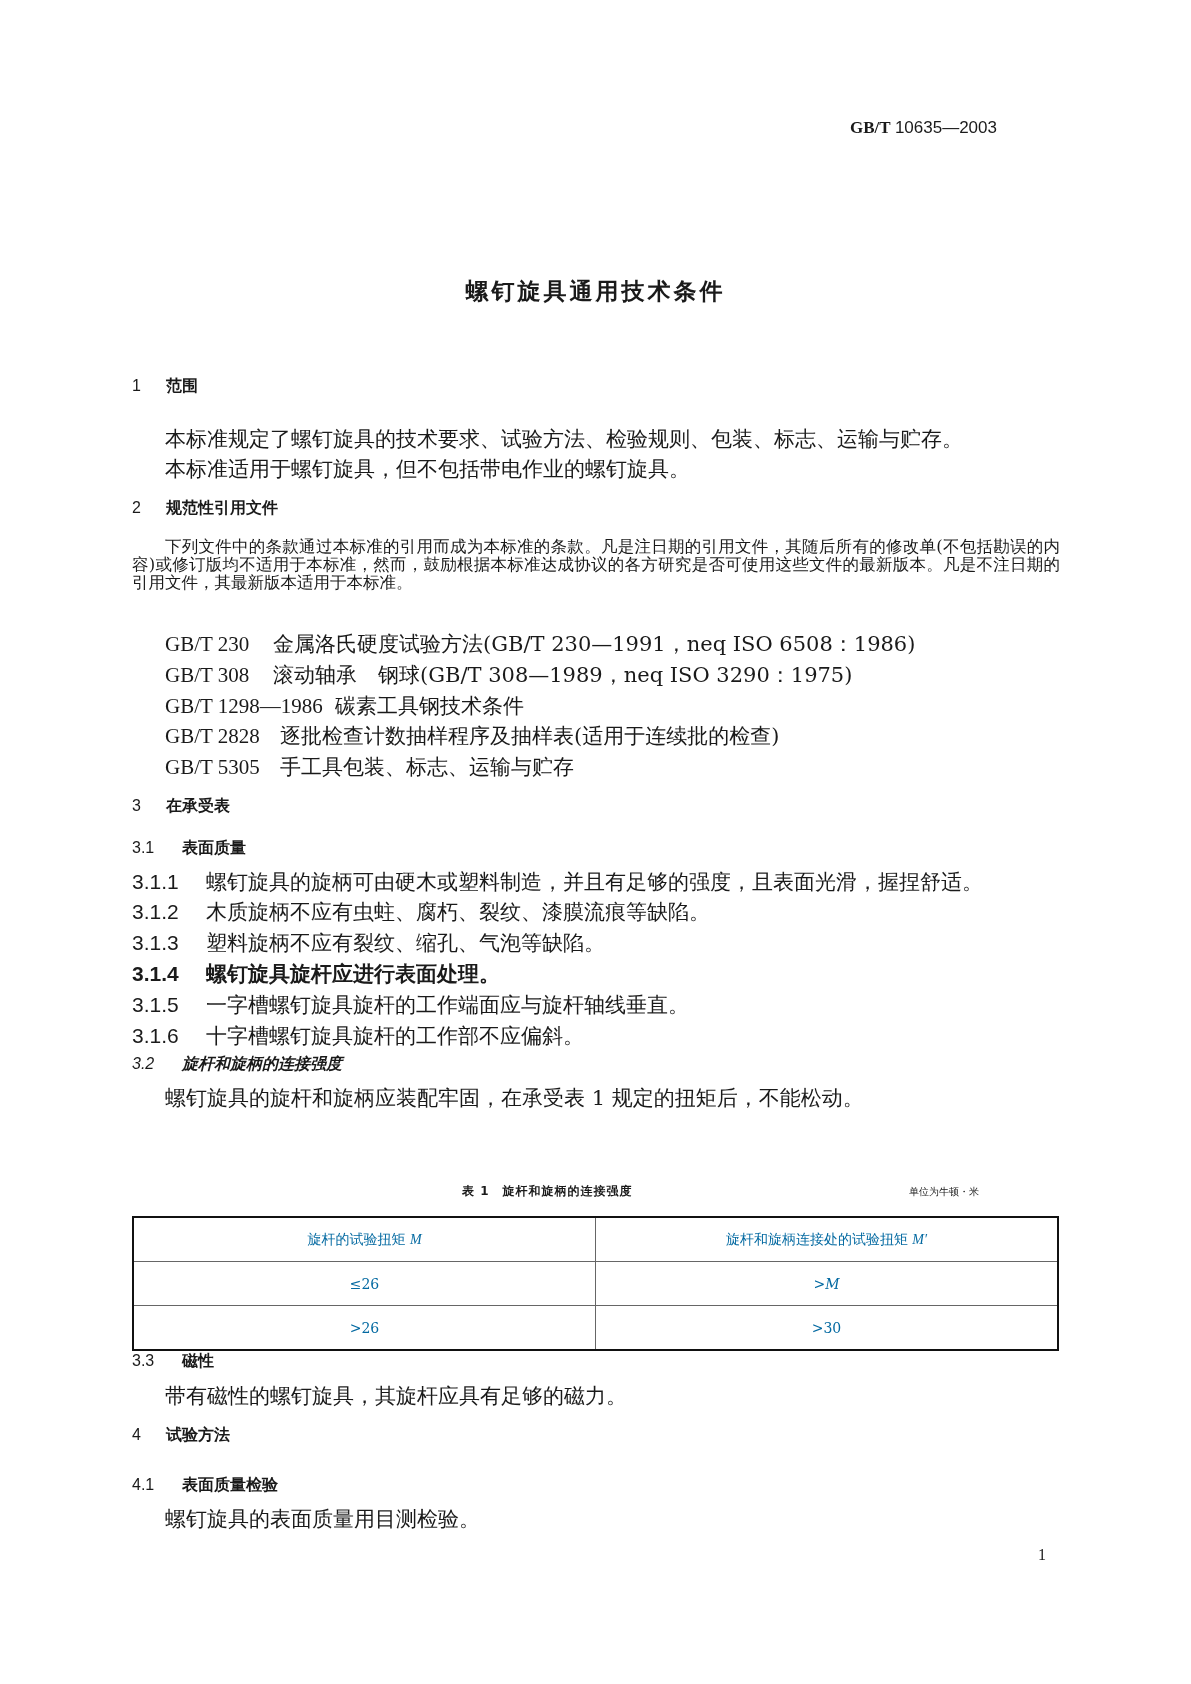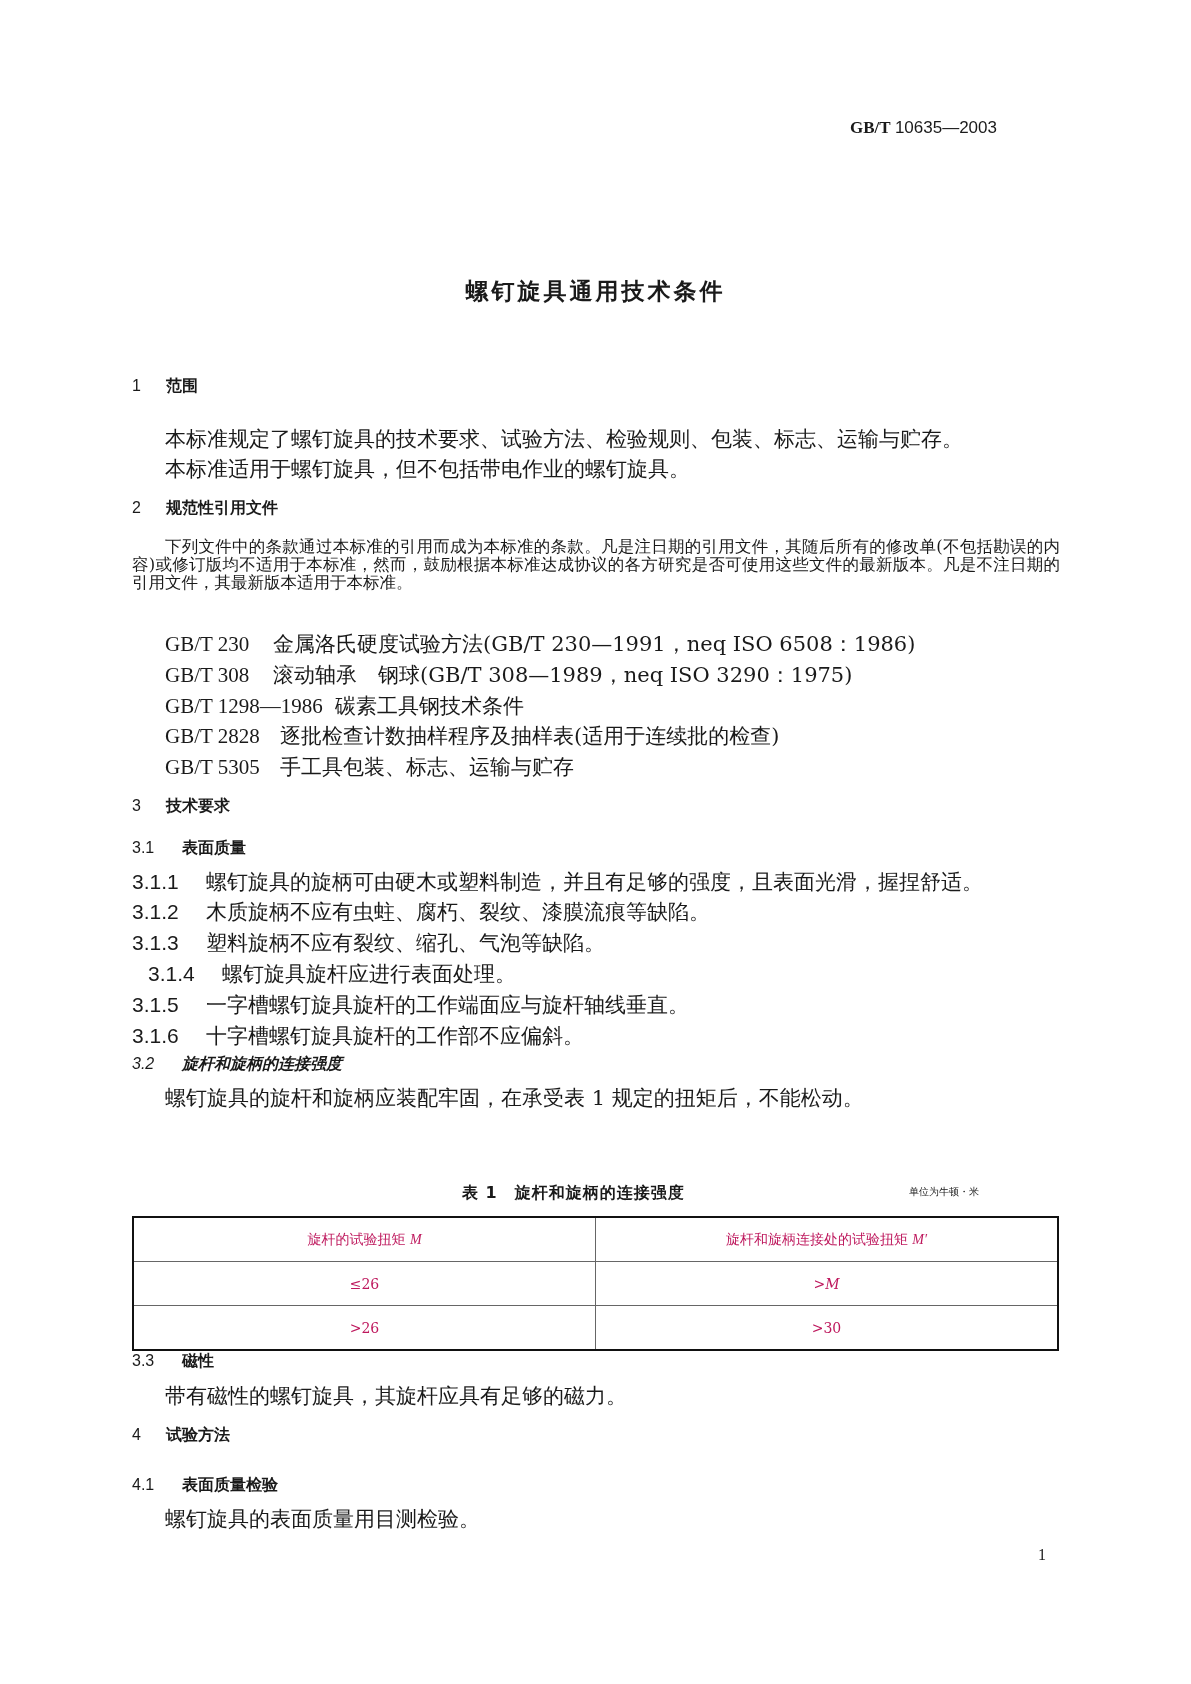--- a/index.html
+++ b/index.html
@@ -10,23 +10,23 @@
   .std-code span.num { font-family: "Liberation Sans", sans-serif; }
   .doc-title { left: 0; width: 1191px; text-align: center; top: 276px; font-size: 23px; font-weight: bold; letter-spacing: 3px; font-family: "DejaVu Sans", sans-serif; }
   .h1 { font-size: 16px; font-weight: bold; font-family: "DejaVu Sans", sans-serif; }
   .h1 .no { display: inline-block; width: 34px; font-weight: normal; font-family: "Liberation Sans", sans-serif; }
   .h2 .no { display: inline-block; width: 50px; font-weight: normal; font-family: "Liberation Sans", sans-serif; }
   .clause .no { display: inline-block; width: 74px; font-family: "Liberation Sans", sans-serif; }
   .body { font-size: 21px; font-family: "DejaVu Serif", serif; }
   .para { left: 132px; width: 928px; font-size: 16.5px; line-height: 18px; font-family: "DejaVu Serif", serif; white-space: normal; text-indent: 33px; text-align: justify; }
   .ref .code { display: inline-block; font-family: "Liberation Serif", serif; }
   table.t1 { position: absolute; left: 132px; top: 1216px; width: 927px; border-collapse: collapse; border-top: 2px solid #111; border-bottom: 2px solid #111; border-left: 2px solid #111; border-right: 2px solid #111; font-family: "DejaVu Serif", serif; font-size: 14px; }
-  table.t1 td { border: 1px solid #666; height: 41px; text-align: center; color: #be185d; }
+  table.t1 td { border: 1px solid #666; height: 41px; text-align: center; color: #0369a1; }
   table.t1 td i { font-family: "Liberation Serif", serif; }
-  .table-caption { left: 462px; top: 1183px; font-size: 16px; font-weight: bold; font-family: "DejaVu Sans", sans-serif; letter-spacing: 1px; }
+  .table-caption { left: 462px; top: 1183px; font-size: 12px; font-weight: bold; font-family: "DejaVu Sans", sans-serif; letter-spacing: 1px; }
   .unit { left: 885px; top: 1185px; font-size: 10px; font-family: "DejaVu Serif", serif; margin-left: 24px; }
   .page-no { left: 1038px; top: 1546px; font-size: 16px; font-family: "Liberation Serif", serif; }
 </style>
 </head>
 <body>
 
 <div class="abs std-code">
   <b>GB/T</b>
   <span class="num">10635—2003</span>
 </div>
@@ -54,37 +54,37 @@
   <span class="code" style="width:170px;">GB/T 1298—1986</span><span>碳素工具钢技术条件</span>
 </div>
 <div class="abs body ref" style="left:165px; top:722px;">
   <span class="code" style="width:115px;">GB/T 2828</span><span>逐批检查计数抽样程序及抽样表(适用于连续批的检查)</span>
 </div>
 <div class="abs body ref" style="left:165px; top:753px;">
   <span class="code" style="width:115px;">GB/T 5305</span><span>手工具包装、标志、运输与贮存</span>
 </div>
 
 <div class="abs h1" style="left:132px; top:796px;">
-  <span class="no">3</span><span>技术要求</span>
+  <span class="no">3</span><span>在承受表</span>
 </div>
 
 <div class="abs h1 h2" style="left:132px; top:838px;">
   <span class="no">3.1</span><span>表面质量</span>
 </div>
 
 <div class="abs body clause" style="left:132px; top:868px;">
   <span class="no">3.1.1</span><span>螺钉旋具的旋柄可由硬木或塑料制造，并且有足够的强度，且表面光滑，握捏舒适。</span>
 </div>
 <div class="abs body clause" style="left:132px; top:898px;">
   <span class="no">3.1.2</span><span>木质旋柄不应有虫蛀、腐朽、裂纹、漆膜流痕等缺陷。</span>
 </div>
 <div class="abs body clause" style="left:132px; top:929px;">
   <span class="no">3.1.3</span><span>塑料旋柄不应有裂纹、缩孔、气泡等缺陷。</span>
 </div>
-<div class="abs body clause" style="left:148px; top:960px;">
+<div class="abs body clause" style="left:132px; top:960px;font-weight:bold;">
   <span class="no">3.1.4</span><span>螺钉旋具旋杆应进行表面处理。</span>
 </div>
 <div class="abs body clause" style="left:132px; top:991px;">
   <span class="no">3.1.5</span><span>一字槽螺钉旋具旋杆的工作端面应与旋杆轴线垂直。</span>
 </div>
 <div class="abs body clause" style="left:132px; top:1022px;">
   <span class="no">3.1.6</span><span>十字槽螺钉旋具旋杆的工作部不应偏斜。</span>
 </div>
 
 <div class="abs h1 h2" style="left:132px; top:1054px;font-style:italic;">

